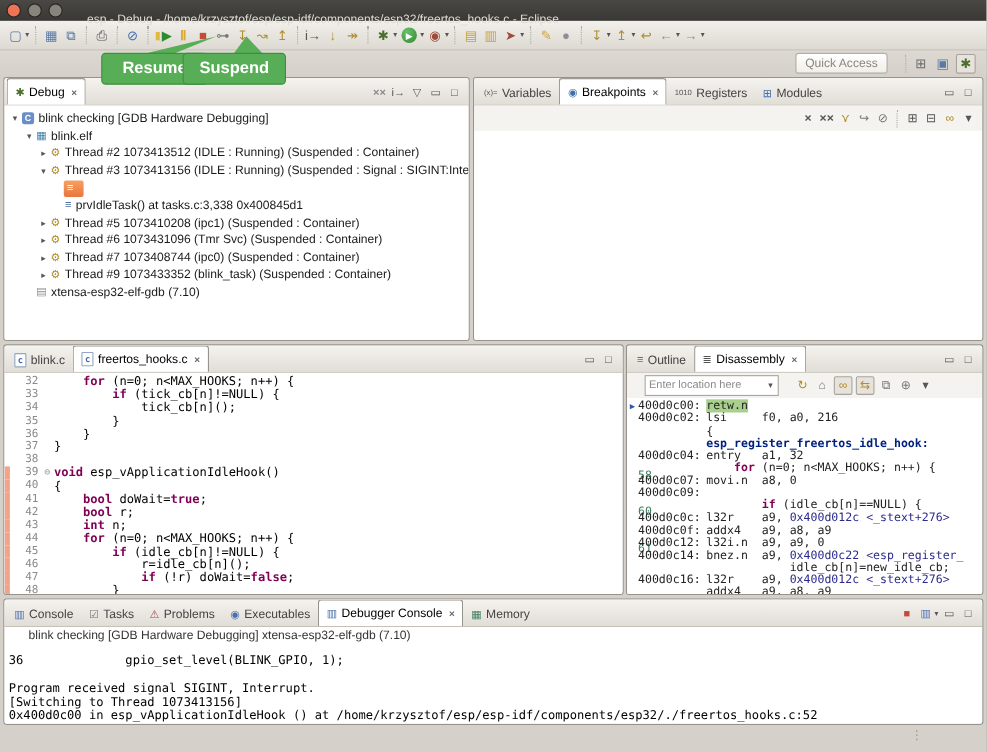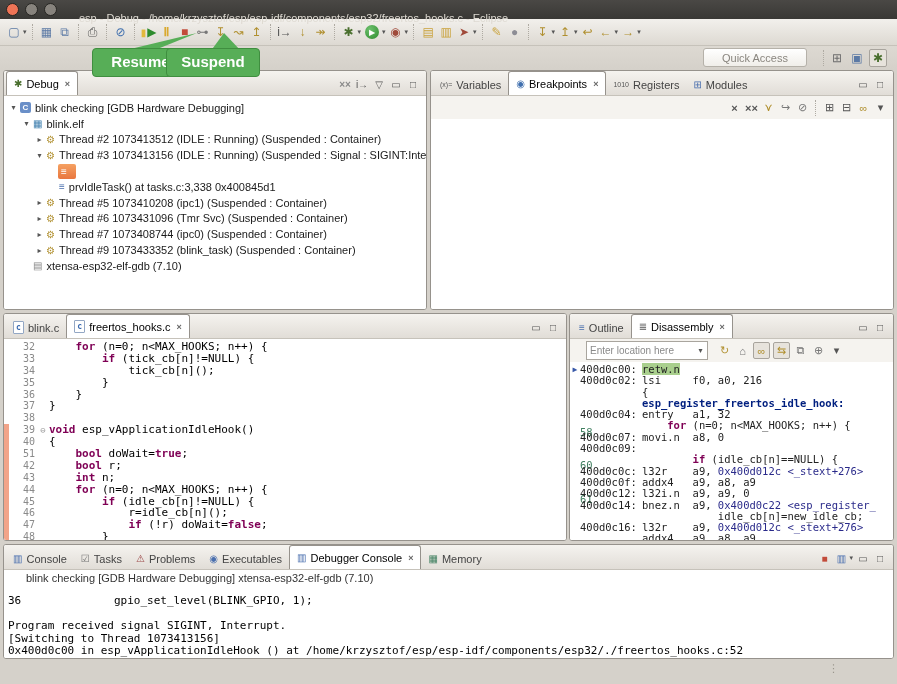--- a/index.html
+++ b/index.html
@@ -16,21 +16,21 @@
   .tbar2{height:23px;background:linear-gradient(#ddd9d2,#d5d1ca);display:flex;align-items:center;padding:0 6px;}
   .ibtn{display:inline-flex;align-items:center;margin:0 1px;}
   .icn{display:inline-flex;align-items:center;justify-content:center;min-width:16px;height:18px;font-size:12px;color:#555;}
   .icn.bold{font-weight:bold;}
   .icn.run{background:radial-gradient(circle at 35% 30%,#6cc06c,#2e8b2e);color:#fff;border-radius:50%;width:14px;min-width:14px;height:14px;font-size:8px;margin:2px;}
   .icn.resume::before{content:"▮";color:#e3b93d;font-size:10px;margin-right:1px;}
   .icn.pressed{background:#e7e3dc;border:1px solid #a8a49d;border-radius:2px;height:16px;}
   .dd{font-size:7px;color:#555;margin-left:1px;}
   .isep{width:1px;height:16px;border-left:1px dotted #aeaaa2;margin:0 4px;}
   .spacer{flex:1;}
-  .qa{height:19px;padding:0 18px;font-size:11px;color:#8a867f;background:linear-gradient(#ffffff,#f0eee9);border:1px solid #b5b1a9;border-radius:3px;margin-right:12px;font-family:"Liberation Sans",sans-serif;}
+  .qa{height:19px;padding:0 8px;font-size:11px;color:#8a867f;background:linear-gradient(#ffffff,#f0eee9);border:1px solid #b5b1a9;border-radius:3px;margin-right:12px;font-family:"Liberation Sans",sans-serif;}
   .persp{display:inline-flex;align-items:center;gap:4px;margin-right:4px;}
 
   
   .callout{position:absolute;background:#57ae57;border:1px solid #3f8e3f;border-radius:4px;color:#fff;font:bold 15px/25px "Liberation Sans",sans-serif;text-align:center;z-index:6;}
   #co-resume{left:60px;top:48px;width:95px;height:27px;margin-left:32px;}
   #co-suspend{left:166px;top:48px;width:92px;height:27px;}
   .co-svg{position:absolute;left:0;top:0;z-index:5;pointer-events:none;}
 
   
   .panel{position:absolute;background:#fff;border:1px solid #96928c;border-radius:3px;display:flex;flex-direction:column;box-sizing:border-box;overflow:hidden;}
@@ -45,21 +45,21 @@
   .tab.sel{background:#fff;border:1px solid #96928c;border-bottom:1px solid #fff;border-radius:3px 3px 0 0;margin-bottom:-1px;height:23px;color:#000;}
   .tico{font-size:10px;flex:none;}
   .tico.txt{font-size:7px;color:#555;}
   .tico.cfile{width:9px;height:11px;background:#fff;border:1px solid #93a7c4;color:#3a6ab0;font:bold 8px/11px "DejaVu Sans Mono",monospace;text-align:center;border-radius:1px;}
   .tx{font-size:9px;color:#666;margin-left:2px;font-weight:bold;}
   .ptools{margin-left:auto;display:flex;align-items:center;gap:1px;padding-right:3px;margin-bottom:4px;}
   .ptools .icn{min-width:14px;height:14px;font-size:10px;}
   .subbar{height:23px;min-height:23px;background:#f5f3ef;display:flex;align-items:center;padding:0 4px;}
   .subbar .icn{min-width:15px;height:15px;font-size:11px;}
   .pbody{flex:1;background:#fff;overflow:hidden;position:relative;}
-  .combo{display:inline-flex;align-items:center;width:120px;height:17px;background:#fff;border:1px solid #a9a59e;margin:0 8px 0 12px;font-size:10px;color:#8a8a8a;flex:none;}
+  .combo{display:inline-flex;align-items:center;width:120px;height:17px;background:#fff;border:1px solid #a9a59e;margin:0 13px 0 12px;font-size:10px;color:#8a8a8a;flex:none;}
   .cval{flex:1;padding:0 3px;white-space:nowrap;overflow:hidden;}
   .cbtn{width:13px;text-align:center;color:#555;font-size:8px;flex:none;}
 
   
   .tree{padding-top:4px;font-size:11px;}
   .trow{height:15.8px;display:flex;align-items:center;white-space:nowrap;color:#1a1a1a;}
   .texp{width:11px;font-size:8px;color:#555;text-align:center;flex:none;}
   .tic{margin:0 4px 0 1px;font-size:10px;flex:none;line-height:11px;}
   .tic.badge{width:11px;height:11px;background:#6a8fc8;color:#fff;font:bold 8px/11px "Liberation Sans",sans-serif;text-align:center;border-radius:2px;}
   .selwrap{background:linear-gradient(#f5a162,#e9763e);color:#fff;display:inline-flex;align-items:center;border-radius:2px;padding:0 5px 0 2px;height:15px;}
@@ -444,21 +444,21 @@
           <span class="ct"><span class="kw">void</span> esp_vApplicationIdleHook()</span>
         </div>
         <div class="cl chg">
           <span class="chgbar"></span>
           <span class="ln">40</span>
           <span class="fold"></span>
           <span class="ct">{</span>
         </div>
         <div class="cl chg">
           <span class="chgbar"></span>
-          <span class="ln">51</span>
+          <span class="ln">41</span>
           <span class="fold"></span>
           <span class="ct">    <span class="kw">bool</span> doWait=<span class="kw">true</span>;</span>
         </div>
         <div class="cl chg">
           <span class="chgbar"></span>
           <span class="ln">42</span>
           <span class="fold"></span>
           <span class="ct">    <span class="kw">bool</span> r;</span>
         </div>
         <div class="cl chg">

